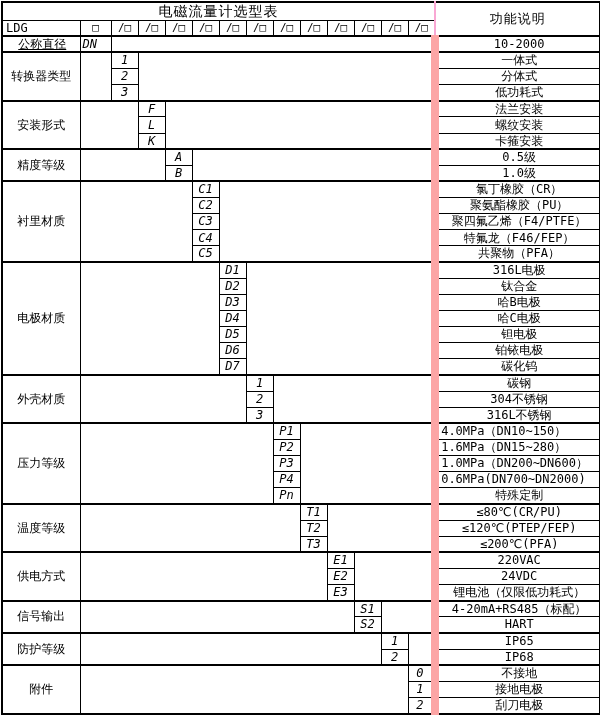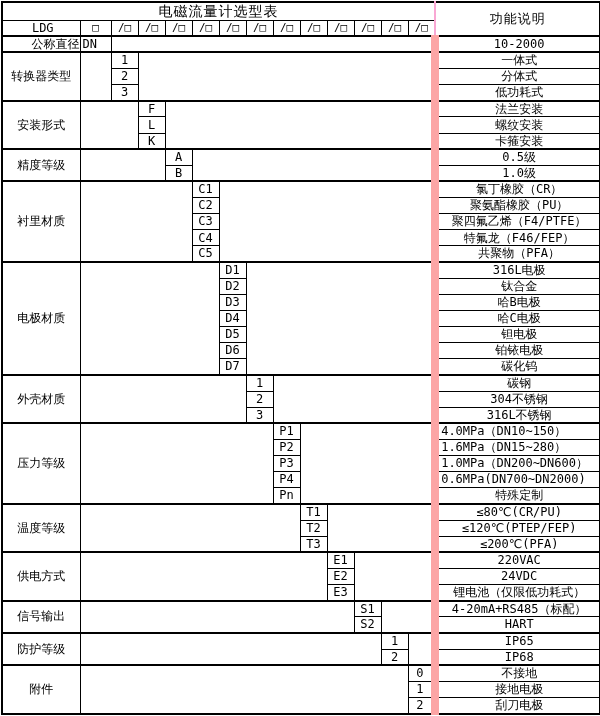--- a/index.html
+++ b/index.html
@@ -15,25 +15,25 @@
   td{
     border:1px solid #000;padding:0;margin:0;
     overflow:hidden;white-space:nowrap;
     text-align:center;vertical-align:middle;
     font-size:12px;line-height:1.05;
   }
   tr.r{height:16px;}
   tr.title-row{height:18px;}
   td.title{font-size:14px;letter-spacing:1px;}
   td.fn-header{font-size:13px;letter-spacing:1px;border-left:2px solid #f9a8d4;}
-  td.model{text-align:center;padding-left:3px;font-family:"DejaVu Sans Mono","DejaVu Sans",monospace;}
+  td.model{text-align:left;padding-left:3px;font-family:"DejaVu Sans Mono","DejaVu Sans",monospace;}
   td.code-box{font-family:"DejaVu Sans Mono","DejaVu Sans",monospace;font-size:11px;}
   td.lbl{font-size:12px;}
-  td.lbl.left{text-align:right;padding-left:2px;}
-  td.code{font-family:"DejaVu Sans Mono","DejaVu Sans",monospace;}
+  td.lbl.left{text-align:center;padding-left:2px;text-decoration:underline;}
+  td.code{font-family:"DejaVu Sans Mono","DejaVu Sans",monospace;font-style:italic;}
   td.code.left{text-align:left;padding-left:2px;}
   td.desc{border-left:8px solid #fca5a5;font-family:"DejaVu Sans Mono","DejaVu Sans",monospace;}
   td.desc.left{text-align:left;padding-left:2px;}
   tr.group-start td{border-top:2px solid #000;}
 </style>
 </head>
 <body>
 
 <table class="sel">
   <colgroup>

